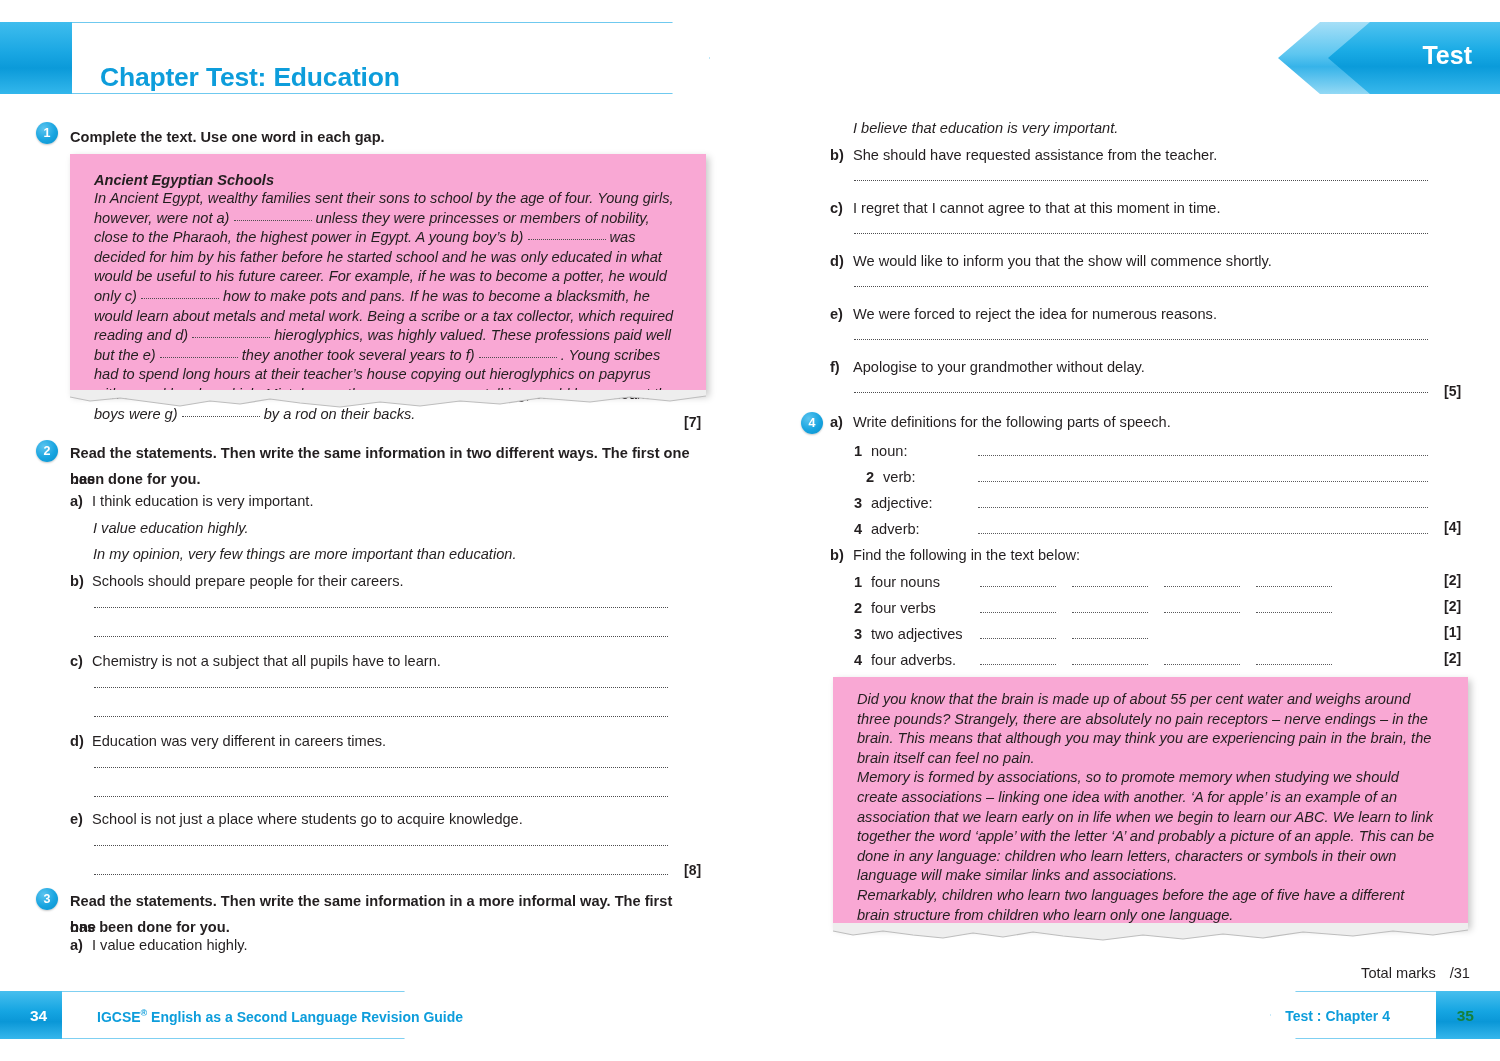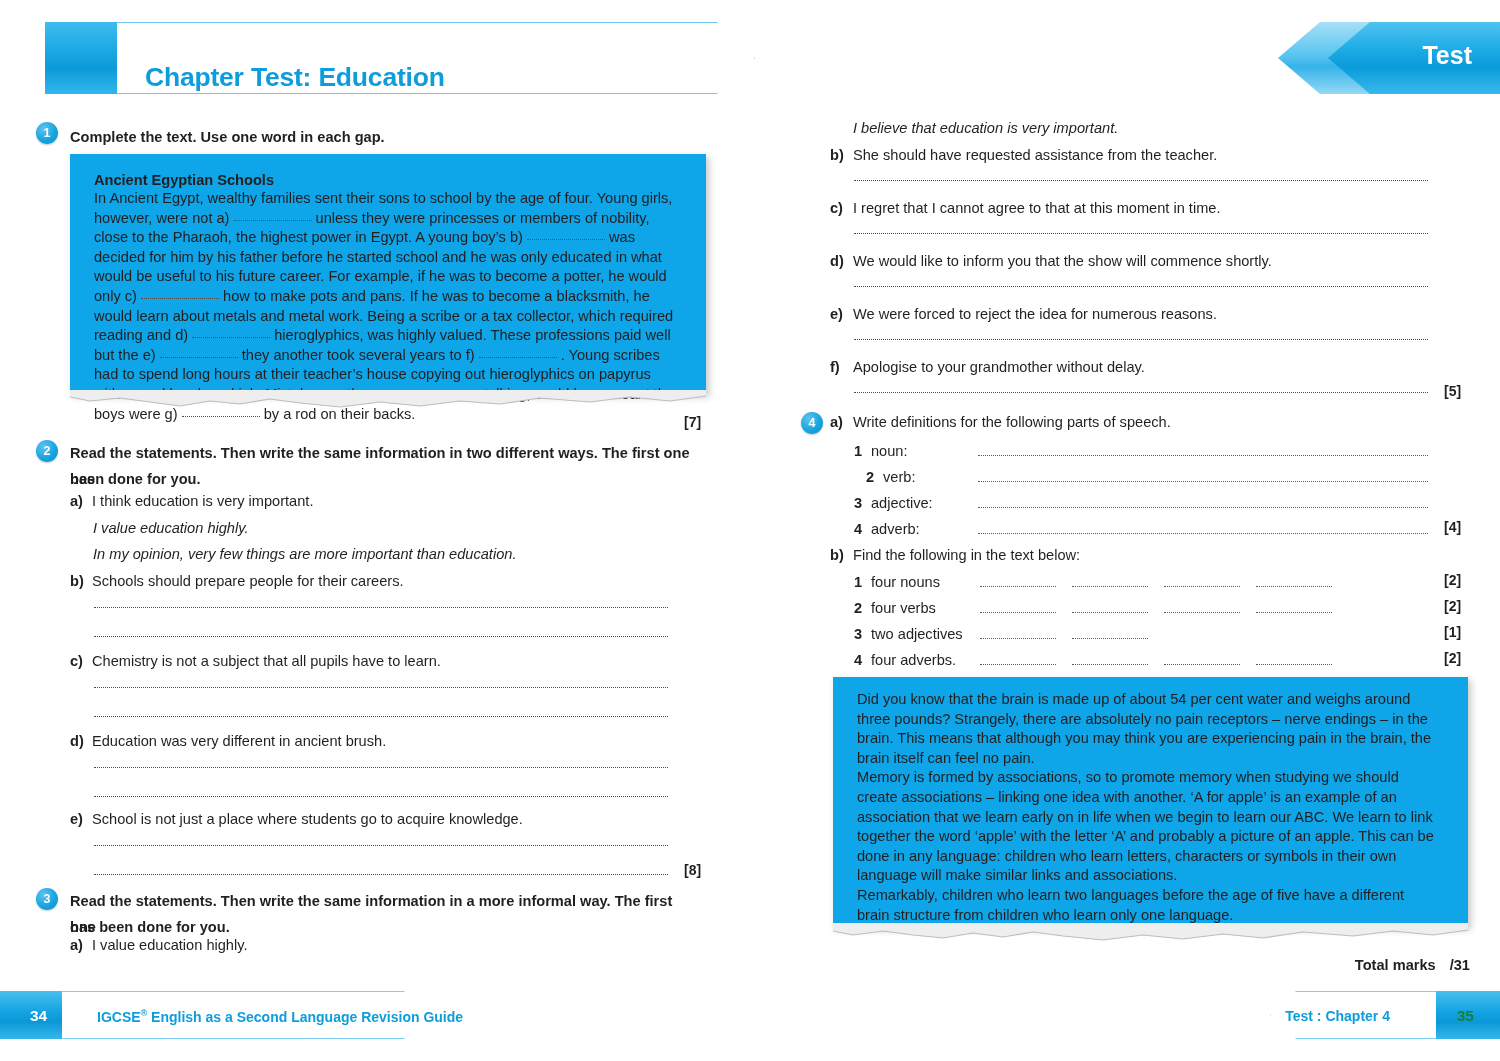--- a/index.html
+++ b/index.html
@@ -15,21 +15,21 @@
     overflow: hidden;
   }
 
   
   .spread { position: absolute; inset: 0; }
   .page-left  { position: absolute; left: 0;   top: 0; width: 750px;  height: 1061px; }
   .page-right { position: absolute; left: 750px; top: 0; width: 750px; height: 1061px; }
 
   
   .hdr-wrap {
-    position: absolute; left: 0; top: 22px; width: 710px; height: 72px; margin-left: 45px;
+    position: absolute; left: 0; top: 22px; width: 710px; height: 72px;
   }
   .hdr-chevron-blue {
     position: absolute; left: 0; top: 0; width: 190px; height: 72px;
     background: linear-gradient(180deg,#3fbdee 0%, #1aa7e3 42%, #0b9ad9 64%, #33b7ec 100%);
     clip-path: polygon(0 0, 148px 0, 190px 36px, 148px 72px, 0 72px);
   }
   .hdr-chevron-blue2 {
     position: absolute; left: 90px; top: 0; width: 110px; height: 72px;
     background: linear-gradient(180deg,#8fd7f4 0%, #4cc0ef 45%, #2fb0e8 60%, #7fd0f2 100%);
     clip-path: polygon(0 0, 62px 0, 104px 36px, 62px 72px, 0 72px);
@@ -103,22 +103,23 @@
   }
   .rule-inline {
     display: inline-block; vertical-align: 2px;
     border-bottom: 1.3px dotted #4d4d4f;
     height: 9px;
   }
 
   
   .torn-box {
     position: absolute;
-    background: #0ea5e9;
+    background: #f9a8d4;
     box-shadow: 3px 3px 7px rgba(0,0,0,0.22);
+    font-style: italic;
   }
   .torn-box .torn-bottom {
     position: absolute; left: 0; bottom: -16px; width: 100%; height: 20px;
     overflow: hidden;
   }
   .torn-box .torn-bottom svg { display: block; width: 100%; height: 20px; }
   .box-title {
     font-size: 14.6px; font-weight: bold; margin: 0 0 1px 0;
   }
   .box-body {
@@ -181,22 +182,22 @@
   .ftr-pageno-r {
     position: absolute; right: 26px; top: 16px;
     font-size: 15.5px; font-weight: bold; color: #15803d;
   }
   .ftr-text-r {
     position: absolute; right: 110px; top: 17px;
     font-size: 14px; font-weight: bold; color: #0d9ddb; white-space: nowrap;
   }
 
   .total-marks {
-    position: absolute; right: 30px; bottom: 88px;
-    font-size: 14.6px; font-weight: bold; color: #231f20;
+    position: absolute; right: 30px; bottom: 80px;
+    font-size: 14.6px; font-weight: normal; color: #231f20;
   }
   .total-marks .val { margin-left: 14px; }
 </style>
 </head>
 <body>
 
 <div class="spread">
 
   <div class="page-left">
 
@@ -256,21 +257,21 @@
     <div class="rule" style="left:94px; top:607px; width:574px;"></div>
     <div class="rule" style="left:94px; top:636px; width:574px;"></div>
 
     <div class="item" style="left:70px; top:651px;">
       <span class="lbl" style="width:22px;">c)</span><span>Chemistry is not a subject that all pupils have to learn.</span>
     </div>
     <div class="rule" style="left:94px; top:687px; width:574px;"></div>
     <div class="rule" style="left:94px; top:716px; width:574px;"></div>
 
     <div class="item" style="left:70px; top:731px;">
-      <span class="lbl" style="width:22px;">d)</span><span>Education was very different in ancient brush.</span>
+      <span class="lbl" style="width:22px;">d)</span><span>Education was very different in careers times.</span>
     </div>
     <div class="rule" style="left:94px; top:767px; width:574px;"></div>
     <div class="rule" style="left:94px; top:796px; width:574px;"></div>
 
     <div class="item" style="left:70px; top:809px;">
       <span class="lbl" style="width:22px;">e)</span><span>School is not just a place where students go to acquire knowledge.</span>
     </div>
     <div class="rule" style="left:94px; top:845px; width:574px;"></div>
     <div class="rule" style="left:94px; top:874px; width:574px;"></div>
     <div class="marks" style="left:684px; top:862px;">[8]</div>
@@ -384,21 +385,21 @@
     <div class="item" style="left:104px; top:650px;">
       <span class="lbl" style="width:17px;">4</span><span>four adverbs.</span>
     </div>
     <div class="rule-sm" style="left:230px; top:664px; width:76px;"></div>
     <div class="rule-sm" style="left:322px; top:664px; width:76px;"></div>
     <div class="rule-sm" style="left:414px; top:664px; width:76px;"></div>
     <div class="rule-sm" style="left:506px; top:664px; width:76px;"></div>
     <div class="marks" style="left:694px; top:650px;">[2]</div>
 
     <div class="torn-box" style="left:83px; top:677px; width:635px; height:250px; padding:13px 28px 0 24px;">
-      <div class="box-body">Did you know that the brain is made up of about 54 per cent water and weighs around three pounds? Strangely, there are absolutely no pain receptors – nerve endings – in the brain. This means that although you may think you are experiencing pain in the brain, the brain itself can feel no pain.</div>
+      <div class="box-body">Did you know that the brain is made up of about 55 per cent water and weighs around three pounds? Strangely, there are absolutely no pain receptors – nerve endings – in the brain. This means that although you may think you are experiencing pain in the brain, the brain itself can feel no pain.</div>
       <div class="box-body">Memory is formed by associations, so to promote memory when studying we should create associations – linking one idea with another. ‘A for apple’ is an example of an association that we learn early on in life when we begin to learn our ABC. We learn to link together the word ‘apple’ with the letter ‘A’ and probably a picture of an apple. This can be done in any language: children who learn letters, characters or symbols in their own language will make similar links and associations.</div>
       <div class="box-body">Remarkably, children who learn two languages before the age of five have a different brain structure from children who learn only one language.</div>
       <div class="torn-bottom">
         <svg viewBox="0 0 635 20" preserveAspectRatio="none">
           <path d="M0,0 L635,0 L635,7 L600,12 L560,8 L520,13 L470,9 L430,15 L390,11 L350,16 L310,12 L270,17 L230,13 L200,9 L170,14 L140,10 L110,15 L80,12 L50,8 L20,12 L0,8 Z" fill="#eeeeee"></path>
           <path d="M0,8 L20,12 L50,8 L80,12 L110,15 L140,10 L170,14 L200,9 L230,13 L270,17 L310,12 L350,16 L390,11 L430,15 L470,9 L520,13 L560,8 L600,12 L635,7" fill="none" stroke="#bdbdbd" stroke-width="1.2"></path>
         </svg>
       </div>
     </div>
 

